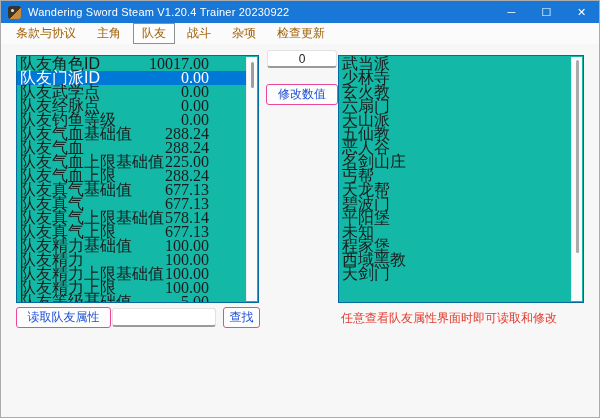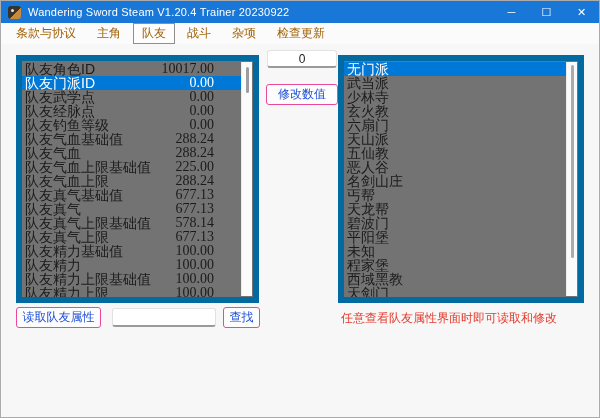--- a/index.html
+++ b/index.html
@@ -37,22 +37,22 @@
   .menubar {
     position:absolute; left:0; top:22px; width:100%; height:21px;
     background:#fbfbfb; display:flex; align-items:center;
     font-size:12px; color:#a16207; padding-left:6px;
   }
   .menu-item { padding:2px 9px; margin-right:3px; white-space:nowrap; }
   .menu-item.active { border:1px solid #8f8f8f; background:#fdfdfd; padding:1px 8px; }
 
   
   .listbox {
-    position:absolute; background:#737373; border:6px solid #0369a1;
-    overflow:hidden; font-size:14px; color:#1b1b1b;
+    position:absolute; background:#14b8a6; border:1px solid #0369a1;
+    overflow:hidden; font-size:16px; color:#1b1b1b;
   }
   #attr-list    { left:15px;  top:54px; width:243px; height:248px; }
   #faction-list { left:337px; top:54px; width:246px; height:248px; }
 
   .rows { position:absolute; left:0; top:1px; right:12px; }
   .row { position:relative; height:14px; line-height:14px; padding-left:3px; white-space:nowrap; }
   .row.selected { background:#0078d7; color:#fff; }
   .attr-value {
     position:absolute; left:96px; width:96px; text-align:right; top:0;font-family:Liberation Serif, serif;
   }
@@ -74,21 +74,21 @@
     font-family:"Liberation Sans", sans-serif; outline:none;
   }
   #value-input { left:266px; top:49px; width:70px; height:18px; text-align:center; }
 
   .btn {
     position:absolute; background:#fdfdfd; border:1px solid #ec4899; border-radius:3px;
     font-size:12px; color:#1d4ed8; display:flex; align-items:center; justify-content:center;
     font-family:"Liberation Sans", sans-serif; white-space:nowrap;
   }
   #modify-btn { left:265px; top:83px;  width:72px;  height:21px; }
-  #read-btn   { left:15px;  top:306px; width:85px;  height:21px;font-family:Liberation Mono, monospace; }
+  #read-btn   { left:15px;  top:306px; width:95px;  height:21px;font-family:Liberation Mono, monospace; }
   #find-btn   { left:222px; top:306px; width:37px;  height:21px; }
 
   
   #search-input { left:111px; top:307px; width:104px; height:19px; padding:0 4px; }
   .hint {
     position:absolute; left:340px; top:309px; font-size:12px; color:#e23b2e; white-space:nowrap;
   }
 </style>
 </head>
 <body>
@@ -192,23 +192,20 @@
     <div class="vscroll">
       <div class="vthumb" id="attr-thumb"></div>
     </div>
   </div>
 
   <input class="textfield" id="value-input" value="0" style="">
   <div class="btn" id="modify-btn">修改数值</div>
 
   <div class="listbox" id="faction-list">
     <div class="rows">
-        <div class="row selected">
-    <span>无门派</span>
-  </div>
         <div class="row">
     <span>武当派</span>
   </div>
         <div class="row">
     <span>少林寺</span>
   </div>
         <div class="row">
     <span>玄火教</span>
   </div>
         <div class="row">

